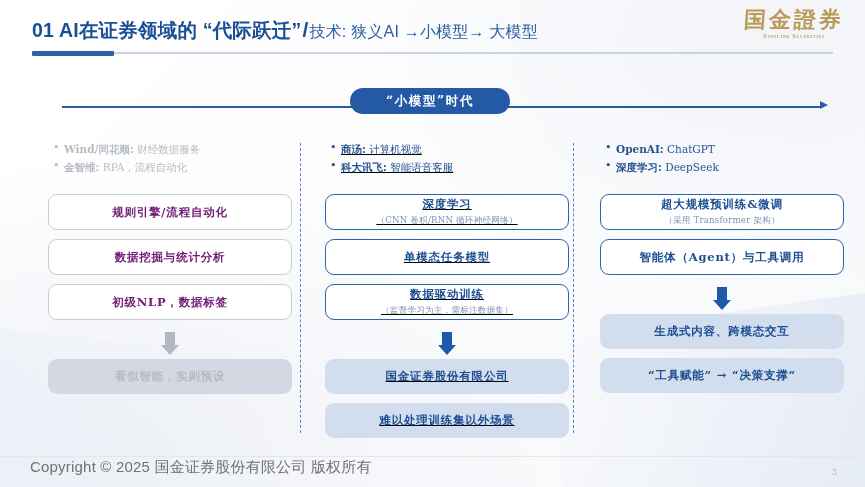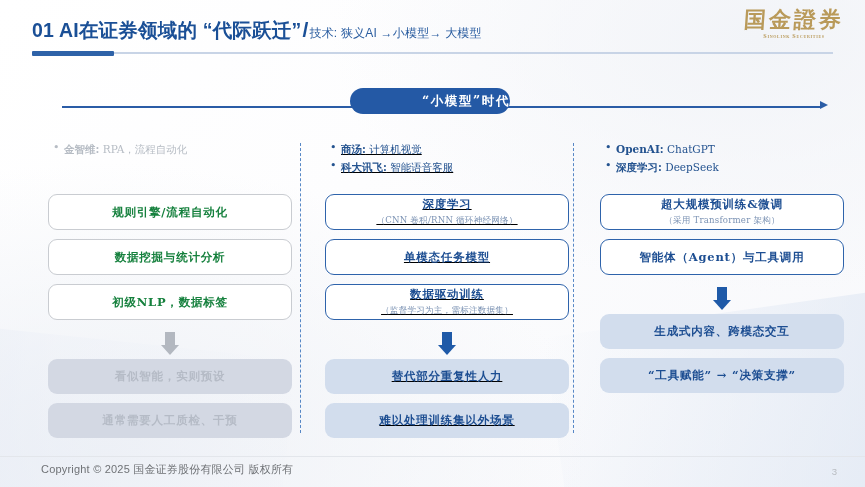--- a/index.html
+++ b/index.html
@@ -54,21 +54,21 @@
   .title {
     position: absolute;
     left: 32px; top: 17px;
     white-space: nowrap;
     color: #1a4f96;
     font-size: 19.5px;
     font-weight: 600;
     letter-spacing: 0.2px;
   }
   .title .sub {
-    font-size: 12px;
+    font-size: 16px;
     font-weight: 500;
     color: #2a5da0;
   }
   .title .slash {
     font-size: 21px;
     font-weight: 700;
     color: #1a4f96;
     padding: 0 1px;
   }
 
@@ -208,21 +208,21 @@
   }
   .box .bs {
     font-size: 8.6px;
     letter-spacing: 0.2px;
     margin-top: 3px;
     white-space: nowrap;
   }
 
   
   .box.outline { height: 36px; background: #ffffff; }
-  .box.outline.grey  { border: 1.3px solid #c9ccd1; color: #15803d; }
+  .box.outline.grey  { border: 1.3px solid #c9ccd1; color: #701a75; }
   .box.outline.blue  { border: 1.3px solid #2e63ab; color: #1d4e92; }
   .box.outline.blue .bs { color: #7c93b4; }
 
   
   .box.filled { height: 35px; }
   .box.filled.grey { background: #d3d8e3; color: #b5bbc6; }
   .box.filled.blue { background: #d2dded; color: #1d4e92; }
 
   
   .down-arrow {
@@ -258,22 +258,22 @@
 
   
   .footer-rule {
     position: absolute;
     left: 0; bottom: 30px;
     width: 865px; height: 1px;
     background: #e3e6eb;
   }
   .copyright {
     position: absolute;
-    left: 41px; bottom: 10px;
-    font-size: 11px;
+    left: 30px; bottom: 10px;
+    font-size: 15px;
     color: #6f7276;
     letter-spacing: 0.2px;
   }
   .pagenum {
     position: absolute;
     right: 28px; bottom: 10px;
     font-size: 9.6px;
     color: #b9bdc2;
   }
 </style>
@@ -297,50 +297,48 @@
 
     <div class="rule"></div>
     <div class="rule-accent"></div>
   </div>
 
   <div class="timeline">
     <div class="tl-line" style="left:62px;width:660px;"></div>
     <div class="tl-arrowhead" style="left:820px;"></div>
     <div class="tl-line" style="left:718px;width:104px;"></div>
 
-    <div class="pill era2" style="left:350px;width:160px;text-align:right;">“小模型”时代</div>
+    <div class="pill era2" style="left:350px;width:160px;">“小模型”时代</div>
   </div>
 
   <div class="divider div1"></div>
   <div class="divider div2"></div>
 
   <div class="col col1">
     <ul class="bullets b-muted">
+      <li><span class="bl-strong">Wind/同花顺:</span><span> 财经数据服务</span></li>
       <li><span class="bl-strong">金智维:</span><span> RPA，流程自动化</span></li>
     </ul>
 
     <div class="box outline grey">
       <div class="bt">规则引擎/流程自动化</div>
     </div>
     <div class="box outline grey">
       <div class="bt">数据挖掘与统计分析</div>
     </div>
     <div class="box outline grey">
       <div class="bt">初级NLP，数据标签</div>
     </div>
 
     <div class="down-arrow">
         <span class="da grey"></span>
       </div>
 
     <div class="box filled grey">
       <div class="bt">看似智能，实则预设</div>
-    </div>
-    <div class="box filled grey">
-      <div class="bt">通常需要人工质检、干预</div>
     </div>
   </div>
 
   <div class="col col2">
     <ul class="bullets b-blue">
       <li><span class="bl-strong">商汤:</span><span> 计算机视觉</span></li>
       <li><span class="bl-strong">科大讯飞:</span><span> 智能语音客服</span></li>
     </ul>
 
     <div class="box outline blue">
@@ -353,21 +351,21 @@
     <div class="box outline blue">
       <div class="bt">数据驱动训练</div>
       <div class="bs">（监督学习为主，需标注数据集）</div>
     </div>
 
     <div class="down-arrow">
         <span class="da blue"></span>
       </div>
 
     <div class="box filled blue">
-      <div class="bt">替代部分重复性人力</div>
+      <div class="bt">国金证券股份有限公司</div>
     </div>
     <div class="box filled blue">
       <div class="bt">难以处理训练集以外场景</div>
     </div>
   </div>
 
   <div class="col col3">
     <ul class="bullets b-blue">
       <li><span class="bl-strong">OpenAI:</span><span> ChatGPT</span></li>
       <li><span class="bl-strong">深度学习:</span><span> DeepSeek</span></li>

